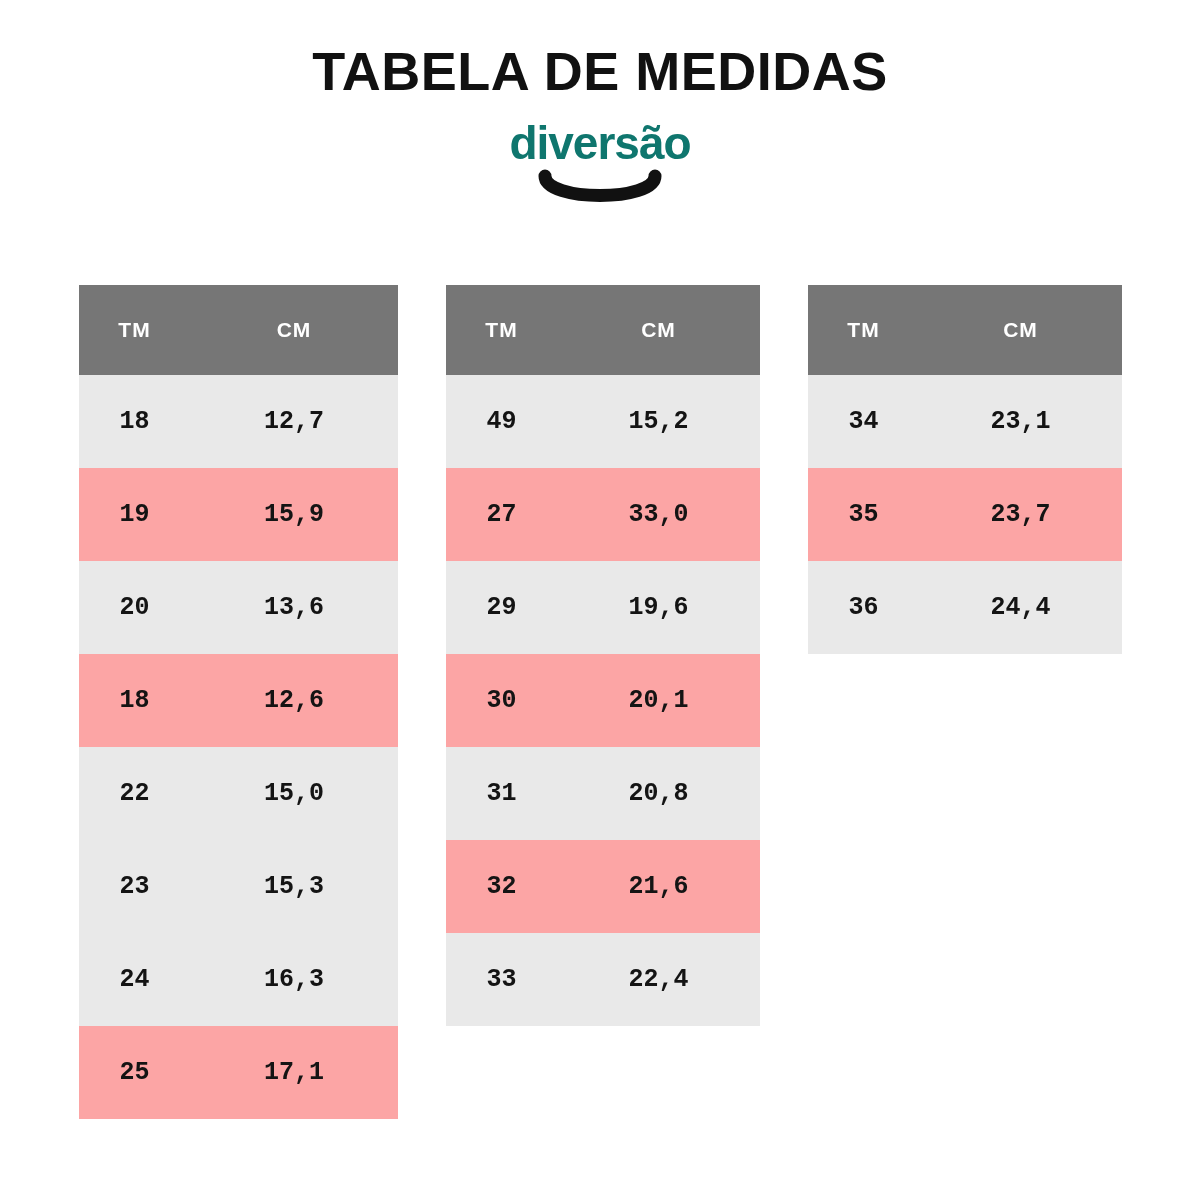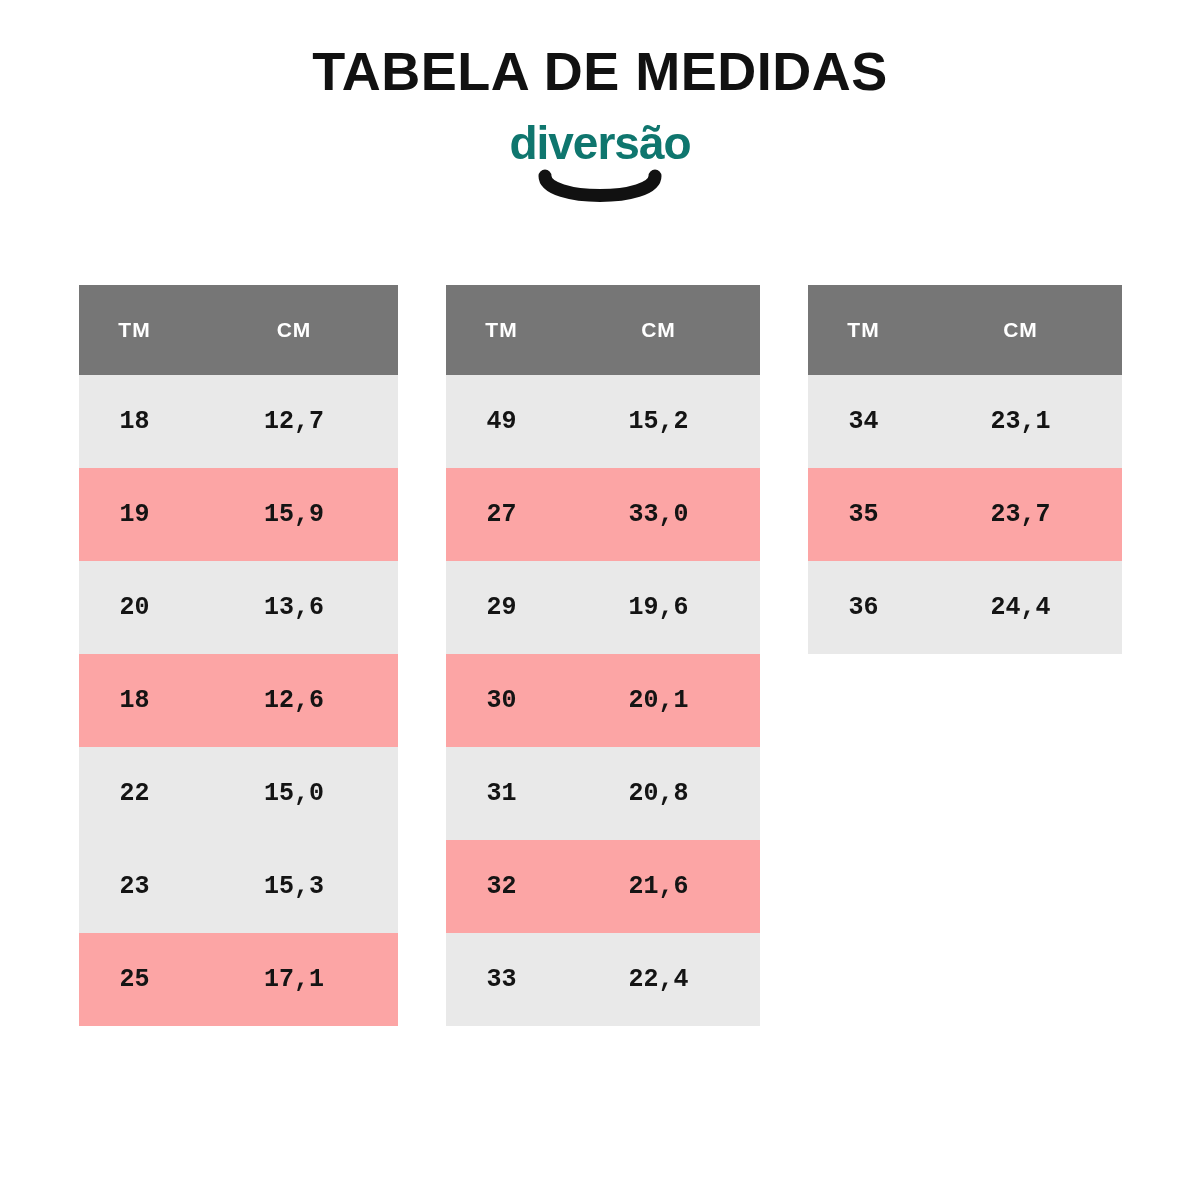--- a/index.html
+++ b/index.html
@@ -134,20 +134,24 @@
           <td>12,6</td>
         </tr>
         <tr class="row-light">
           <td>22</td>
           <td>15,0</td>
         </tr>
         <tr class="row-light">
           <td>23</td>
           <td>15,3</td>
         </tr>
+        <tr class="row-light">
+          <td>24</td>
+          <td>16,3</td>
+        </tr>
         <tr class="row-dark">
           <td>25</td>
           <td>17,1</td>
         </tr>
       </tbody>
     </table>
 
     <table class="size-table t2">
       <thead>
         <tr>

